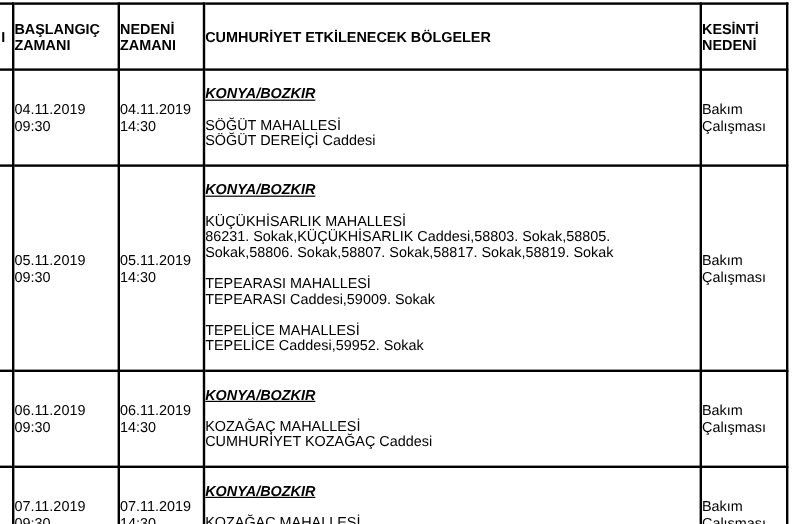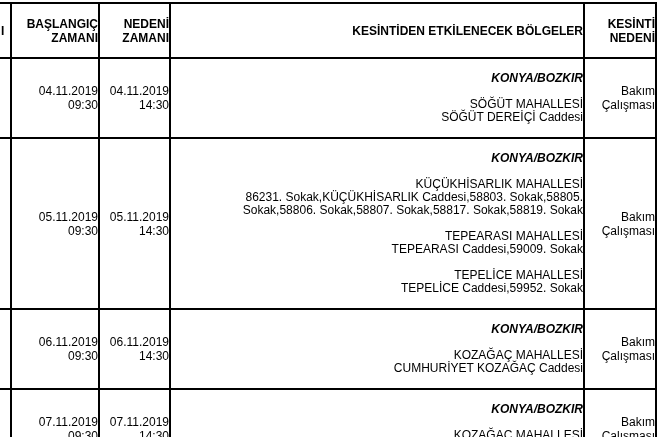--- a/index.html
+++ b/index.html
@@ -30,21 +30,21 @@
   }
   col.c0 { width: 11px; }
   col.c1 { width: 88px; }
   col.c2 { width: 71px; }
   col.c3 { width: 414px; }
   col.c4 { width: 72px; }
   th, td {
     border: 2px solid #000000;
     padding: 0;
     margin: 0;
-    text-align: right;
+    text-align: left;
     vertical-align: middle;
     font-size: 12px;
     line-height: 14px;
     white-space: pre-line;
     overflow: hidden;
   }
   th { font-weight: bold; }
   .sliver {
     border-left: none;
     text-align: left;
@@ -52,20 +52,21 @@
   }
   tr.hrow { height: 55px; }
   tr.r0 { height: 54px; }
   tr.r1 { height: 160px; }
   tr.r2 { height: 51px; }
   tr.r3 { height: 58px; }
   td.region { line-height: 13px; }
   .rtitle {
     font-weight: bold;
     font-style: italic;
+    text-decoration: underline;
   }
   .rlines { white-space: pre-line; }
 </style>
 </head>
 <body>
 
 <div class="canvas">
   <table class="schedule">
     <colgroup>
       <col class="c0">
@@ -74,21 +75,21 @@
         <col class="c3">
         <col class="c4">
     </colgroup>
     <thead>
       <tr class="hrow">
         <th class="sliver"><span>I</span></th>
         <th>BAŞLANGIÇ
 ZAMANI</th>
         <th>NEDENİ
 ZAMANI</th>
-        <th>KESİNTİDEN ETKİLENECEK BÖLGELER</th>
+        <th>CUMHURİYET ETKİLENECEK BÖLGELER</th>
         <th>KESİNTİ
 NEDENİ</th>
       </tr>
     </thead>
     <tbody>
       <tr class="r0">
         <td class="sliver"></td>
         <td>04.11.2019
 09:30</td>
         <td>04.11.2019

